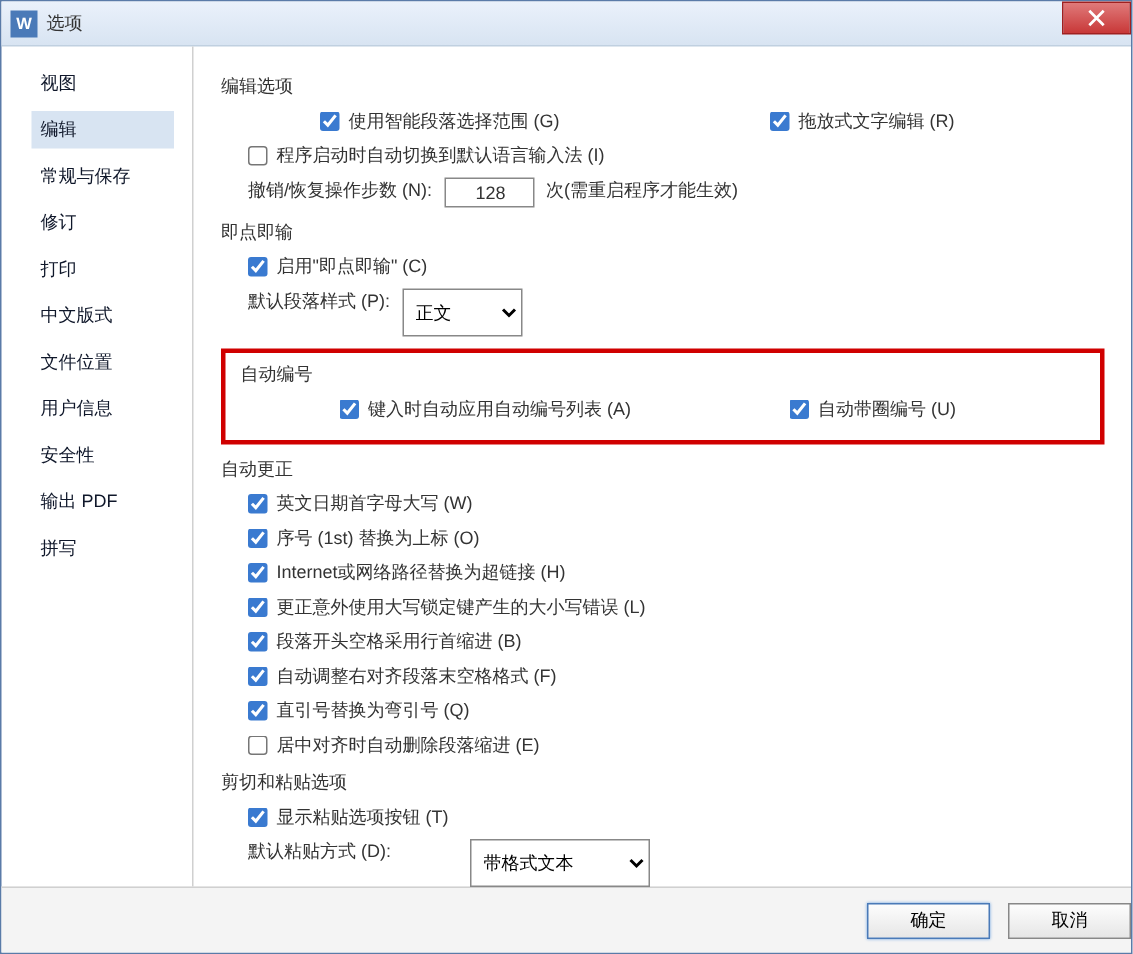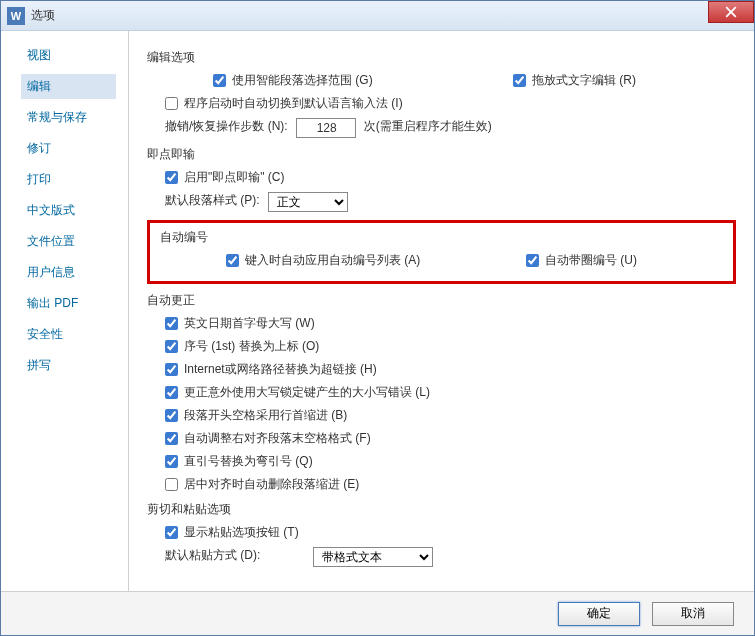--- a/index.html
+++ b/index.html
@@ -5,34 +5,34 @@
 * { box-sizing: border-box; margin: 0; padding: 0; font-family: "Microsoft YaHei", "SimSun", sans-serif; font-size: 12px; }
 body { background: #fff; }
 .window { width: 755px; height: 636px; border: 1px solid #5a7ba8; position: relative; background: #fff; }
 .titlebar { height: 30px; background: linear-gradient(#eaf1fb, #d8e4f2); display: flex; align-items: center; padding-left: 6px; border-bottom: 1px solid #c0d0e0; }
 .titlebar-icon { width: 18px; height: 18px; background: #4a7ab8; color: #fff; font-weight: bold; display: flex; align-items: center; justify-content: center; font-size: 11px; margin-right: 6px; }
 .titlebar-title { color: #333; }
 .close-btn { position: absolute; right: 0; top: 0; width: 46px; height: 22px; background: linear-gradient(#e07a7a, #c83838); border: 1px solid #a02020; border-top-right-radius: 0; display: flex; align-items: center; justify-content: center; cursor: pointer; }
 .close-btn svg { width: 12px; height: 12px; }
 .body { display: flex; height: calc(100% - 30px - 44px); }
 .sidebar { width: 128px; border-right: 1px solid #d0d0d0; padding-top: 12px; padding-left: 20px; padding-right: 12px; }
-.sidebar-item { padding: 4px 6px; margin-bottom: 6px; cursor: pointer; color: #0369a1; }
+.sidebar-item { padding: 4px 6px; margin-bottom: 6px; cursor: pointer; color: #0f172a; }
 .sidebar-item.selected { background: #d8e4f2; }
 .content { flex: 1; padding: 12px 18px; overflow: auto; color: #333; }
 .section-title { margin-bottom: 6px; margin-top: 6px; }
 .section-body { padding-left: 18px; margin-bottom: 8px; }
 .row { display: flex; margin-bottom: 6px; gap: 8px; }
 .check { display: flex; align-items: center; gap: 6px; margin-bottom: 6px; }
 input[type=checkbox] { width: 13px; height: 13px; accent-color: #3a7ad0; }
 .two-col { display: flex; }
 .two-col > div:first-child { width: 300px; margin-left: 48px; }
-select { height: 20px; border: 1px solid #888; background: #fff; padding: 0 4px; }
+select { height: 32px; border: 1px solid #888; background: #fff; padding: 0 4px; }
 .spinner { width: 60px; height: 20px; border: 1px solid #888; display: inline-flex; align-items: center; padding: 0 20px; background: #fff; }
 .highlight-box { border: 3px solid #d00000; padding: 6px 10px; margin: 4px 0 8px 0; }
-.footer { height: 44px; border-top: 1px solid #d0d0d0; display: flex; justify-content: flex-end; align-items: center; padding-right: 20px; gap: 12px; background: #f4f4f4; }
+.footer { height: 44px; border-top: 1px solid #d0d0d0; display: flex; justify-content: flex-end; align-items: center; gap: 12px; background: #f4f4f4; }
 .btn { width: 82px; height: 24px; border: 1px solid #888; background: linear-gradient(#fdfdfd,#e6e6e6); cursor: pointer; display: flex; align-items: center; justify-content: center; }
 .btn.primary { border: 1px solid #4a7ab8; box-shadow: 0 0 2px #6aa0e0; }
 label { cursor: pointer; }
 </style>
 </head>
 <body>
 
 <div class="window">
   <div class="titlebar">
     <div class="titlebar-icon">W</div>
@@ -47,22 +47,22 @@
   <div class="body">
     <div class="sidebar" id="sidebar">
         <div class="sidebar-item">视图</div>
         <div class="sidebar-item selected">编辑</div>
         <div class="sidebar-item">常规与保存</div>
         <div class="sidebar-item">修订</div>
         <div class="sidebar-item">打印</div>
         <div class="sidebar-item">中文版式</div>
         <div class="sidebar-item">文件位置</div>
         <div class="sidebar-item">用户信息</div>
+        <div class="sidebar-item">安全性</div>
         <div class="sidebar-item">输出 PDF</div>
-        <div class="sidebar-item">安全性</div>
         <div class="sidebar-item">拼写</div>
       </div>
 
     <div class="content">
 
       <div class="section-title">编辑选项</div>
       <div class="section-body">
         <div class="two-col">
           <div class="check">
             <input type="checkbox" checked="" style="">

